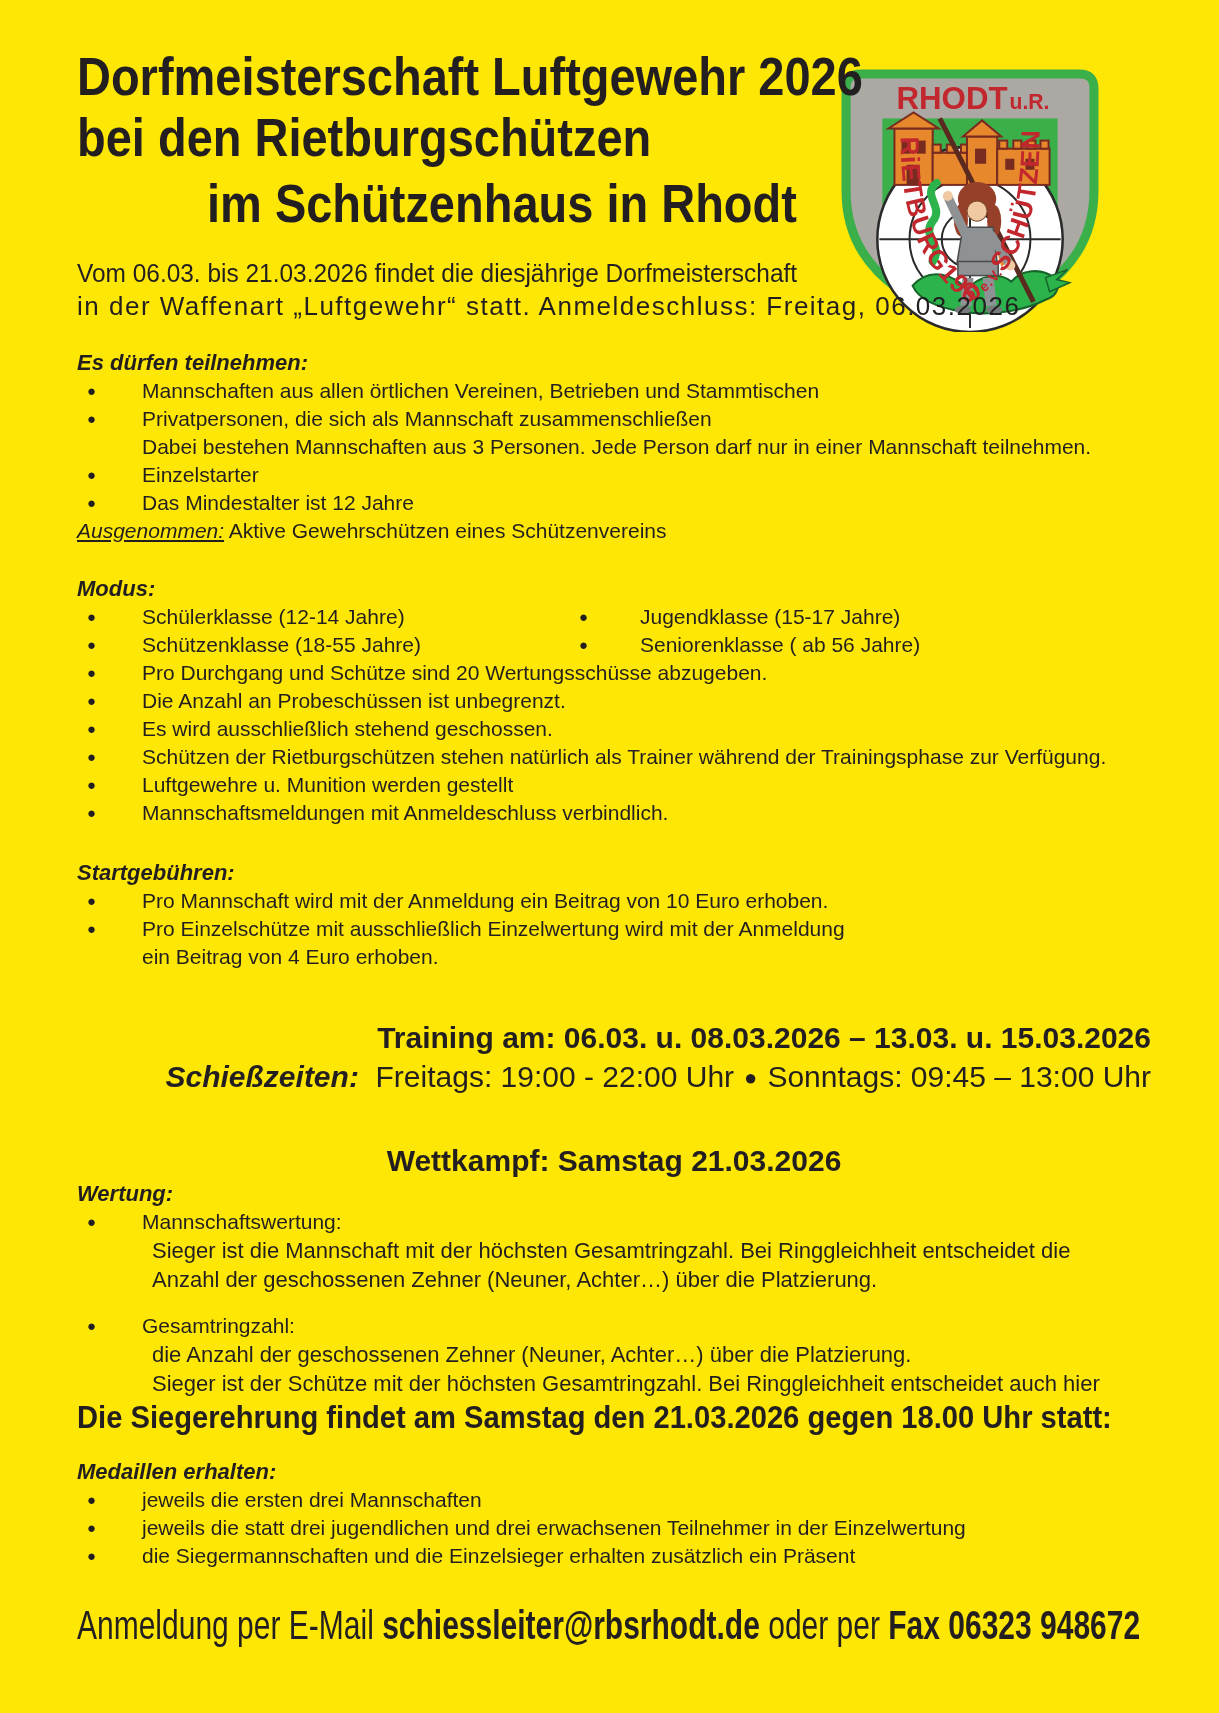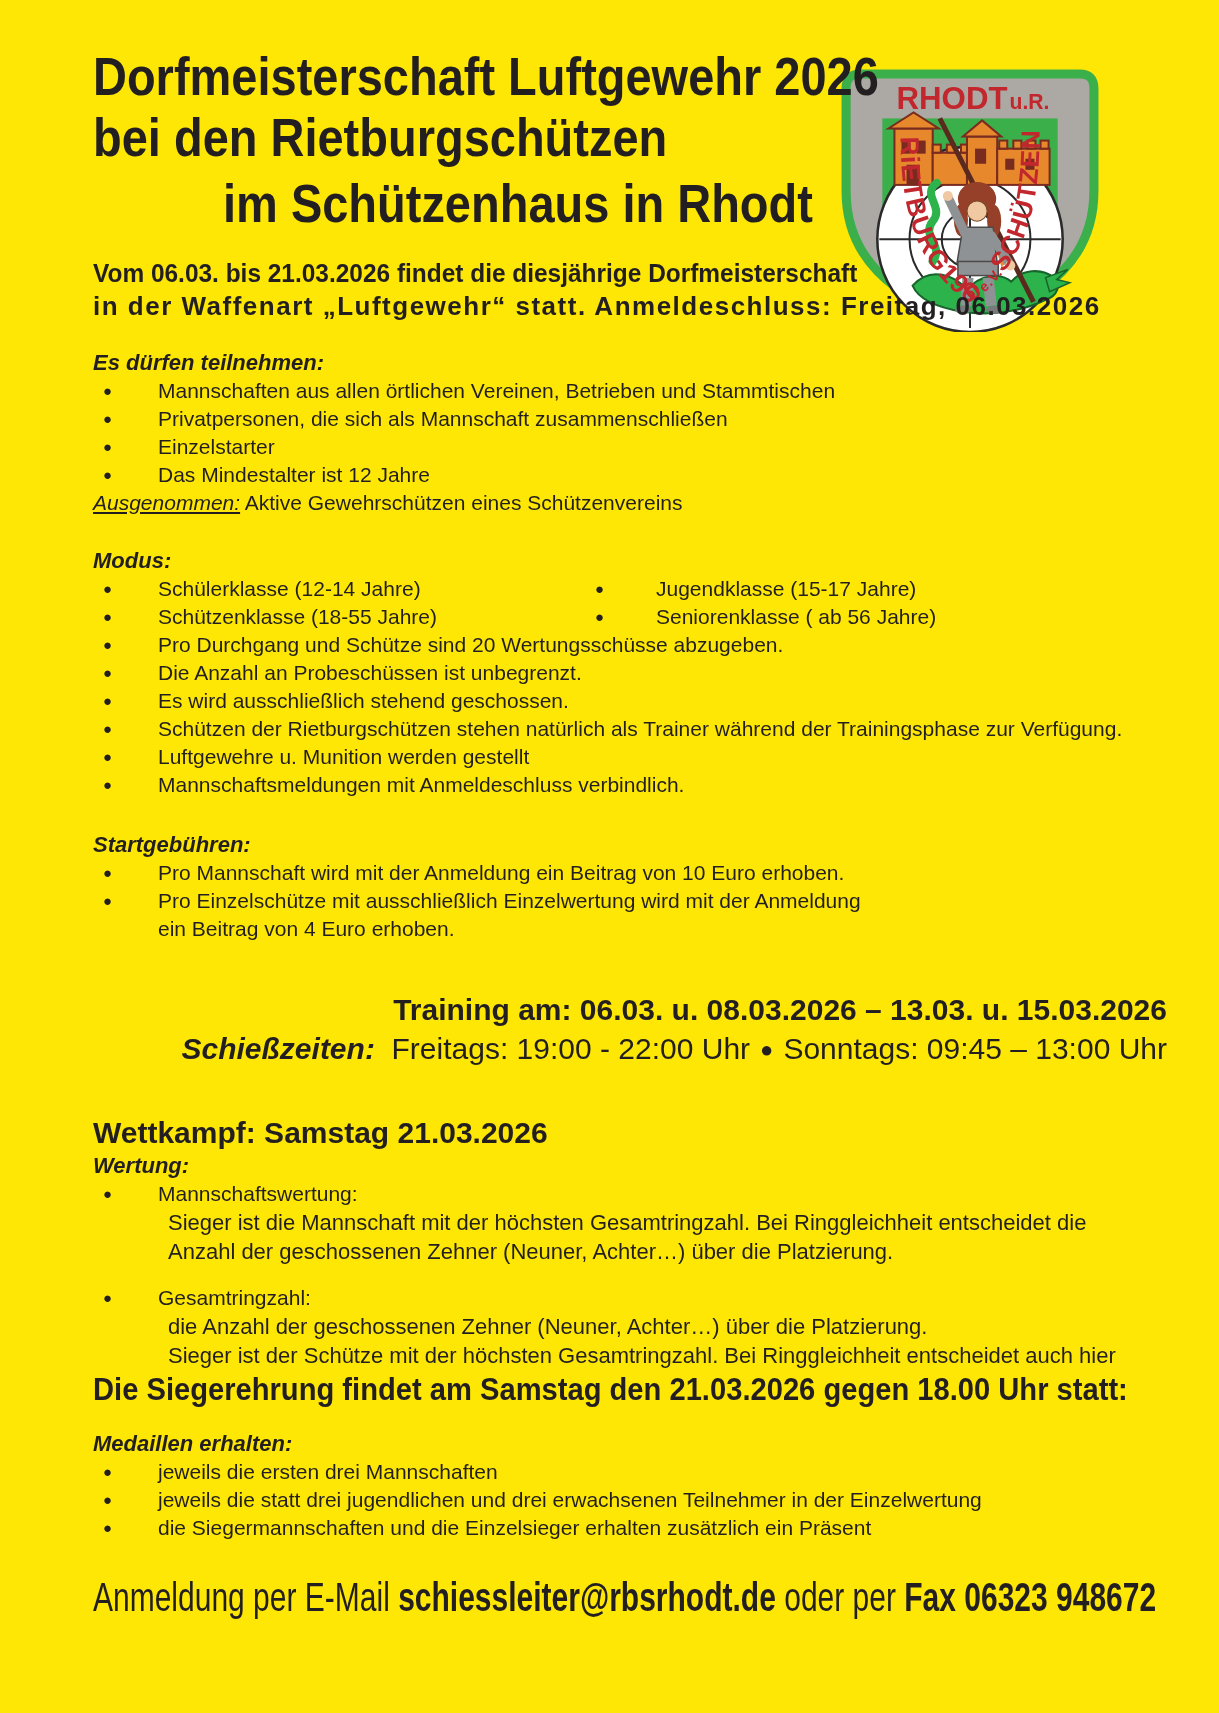--- a/index.html
+++ b/index.html
@@ -5,35 +5,35 @@
   * { margin:0; padding:0; box-sizing:border-box; }
   html,body { width:1219px; }
   body {
     width:1219px; height:1713px;
     background:#FEE705;
     color:#231F20;
     font-family:"Liberation Sans","DejaVu Sans",sans-serif;
     overflow:hidden;
     position:relative;
   }
-  .content { position:absolute; left:93px; top:0; width:1074px; }
+  .content { position:absolute; left:77px; top:0; width:1074px; }
 
   
   .sx { display:inline-block; transform-origin:0 60%; white-space:nowrap; }
   .sx87 { transform:scaleX(.87); }
   .sx94 { transform:scaleX(.94); }
   .sx75 { transform:scaleX(.75); }
 
   
   .title-block { margin-top:46px; }
   .t-line { font-weight:bold; font-size:54px; line-height:61px; }
   .t-line3 { padding-left:130px; margin-top:5px; }
 
   
-  .intro { margin-top:23px; font-weight:bold; font-size:26px; line-height:33px; }
+  .intro { margin-top:23px; font-weight:normal; font-size:26px; line-height:33px; }
   .intro-l2 { letter-spacing:1.5px; }
 
   
   .sec-h { font-style:italic; font-weight:bold; font-size:22px; line-height:28px; }
 
   
   .body-txt { font-size:21px; line-height:28px; }
   .brow { display:flex; font-size:21px; line-height:28px; }
   .bul { width:65px; padding-left:10px; font-size:15px; flex:0 0 65px; }
   .btxt { white-space:nowrap; }
@@ -47,21 +47,21 @@
   .note-label { font-style:italic; text-decoration:underline; }
 
   
   .training { margin-top:48px; text-align:right; }
   .training-l1 { font-weight:bold; font-size:30px; line-height:38px; }
   .training-l2 { font-size:30px; line-height:40px; }
   .shoot-label { font-weight:bold; font-style:italic; }
   .dot-sep { font-size:22px; vertical-align:2px; padding:0 10px; }
 
   
-  .wettkampf { margin-top:44px; text-align:left; font-weight:bold; font-size:30px; line-height:38px; }
+  .wettkampf { margin-top:44px; text-align:center; font-weight:bold; font-size:30px; line-height:38px; }
 
   
   .wert-desc { padding-left:75px; font-size:22px; line-height:29px; white-space:nowrap; }
   .gap18 { margin-top:18px; }
 
   
   .sieger { font-weight:bold; font-size:31px; line-height:40px; }
 
   
   .medaillen-h { margin-top:20px; }
@@ -171,20 +171,24 @@
   <div class="sec-h mt26">Es dürfen teilnehmen:</div>
   <div class="brow">
       <span class="bul">●</span>
       <span class="btxt">Mannschaften aus allen örtlichen Vereinen, Betrieben und Stammtischen</span>
     </div>
   <div class="brow">
       <span class="bul">●</span>
       <span class="btxt">Privatpersonen, die sich als Mannschaft zusammenschließen</span>
     </div>
   <div class="brow">
+      <span class="bul"></span>
+      <span class="btxt">Dabei bestehen Mannschaften aus 3 Personen. Jede Person darf nur in einer Mannschaft teilnehmen.</span>
+    </div>
+  <div class="brow">
       <span class="bul">●</span>
       <span class="btxt">Einzelstarter</span>
     </div>
   <div class="brow">
       <span class="bul">●</span>
       <span class="btxt">Das Mindestalter ist 12 Jahre</span>
     </div>
   <div class="body-txt"><span class="note-label">Ausgenommen:</span><span> Aktive Gewehrschützen eines Schützenvereins</span></div>
 
   <div class="sec-h mt30">Modus:</div>

